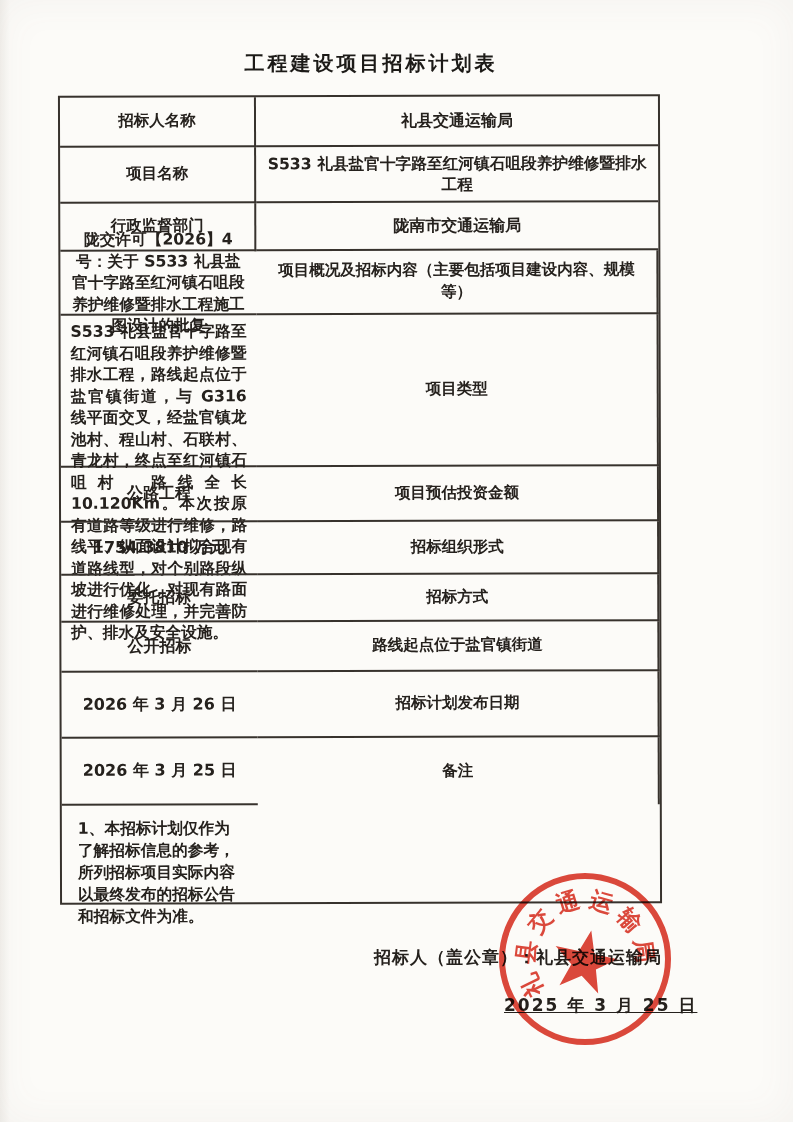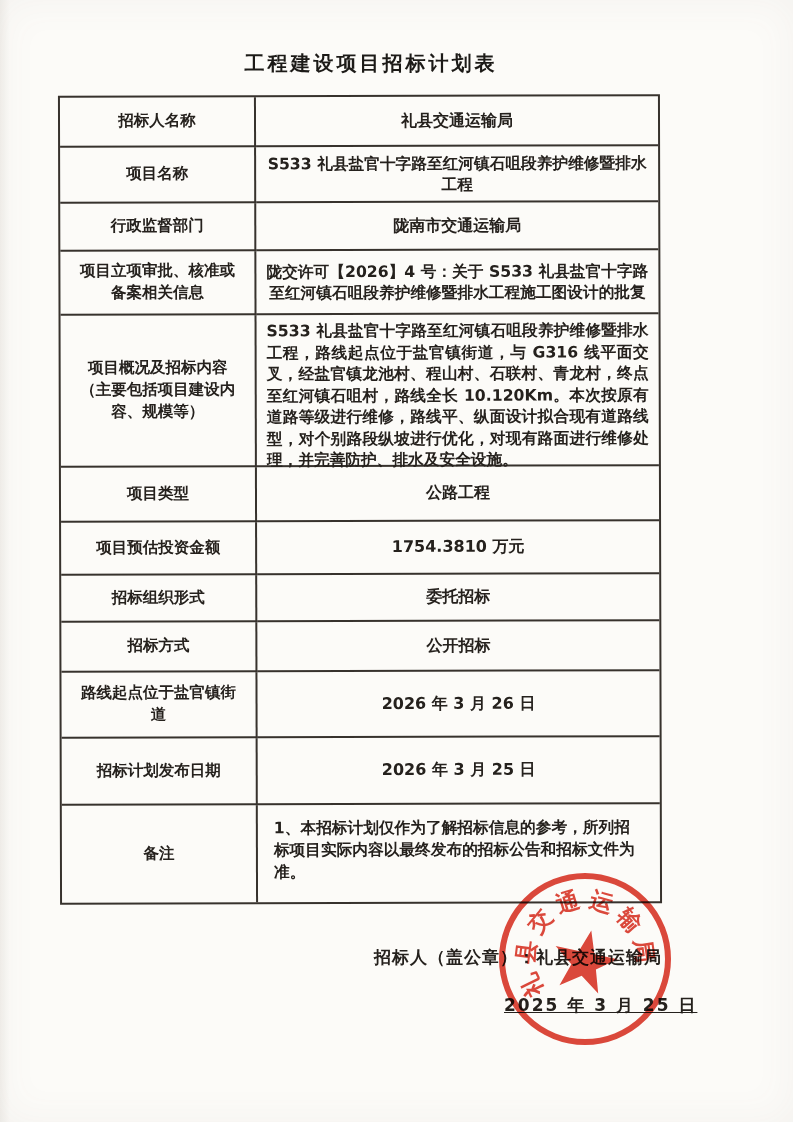--- a/index.html
+++ b/index.html
@@ -154,21 +154,20 @@
 
     <div class="cell label">招标人名称</div>
     <div class="cell value">礼县交通运输局</div>
 
     <div class="cell label">项目名称</div>
     <div class="cell value center-para">S533 礼县盐官十字路至红河镇石咀段养护维修暨排水工程</div>
 
     <div class="cell label">行政监督部门</div>
     <div class="cell value">陇南市交通运输局</div>
 
-    <div class="cell label">项目立项审批、核准或备案相关信息</div>
     <div class="cell value center-para">陇交许可【2026】4 号：关于 S533 礼县盐官十字路至红河镇石咀段养护维修暨排水工程施工图设计的批复</div>
 
     <div class="cell label">项目概况及招标内容（主要包括项目建设内容、规模等）</div>
     <div class="cell value para">S533 礼县盐官十字路至红河镇石咀段养护维修暨排水工程，路线起点位于盐官镇街道，与 G316 线平面交叉，经盐官镇龙池村、程山村、石联村、青龙村，终点至红河镇石咀村，路线全长 10.120Km。本次按原有道路等级进行维修，路线平、纵面设计拟合现有道路线型，对个别路段纵坡进行优化，对现有路面进行维修处理，并完善防护、排水及安全设施。</div>
 
     <div class="cell label">项目类型</div>
     <div class="cell value">公路工程</div>
 
     <div class="cell label">项目预估投资金额</div>
     <div class="cell value">1754.3810 万元</div>

